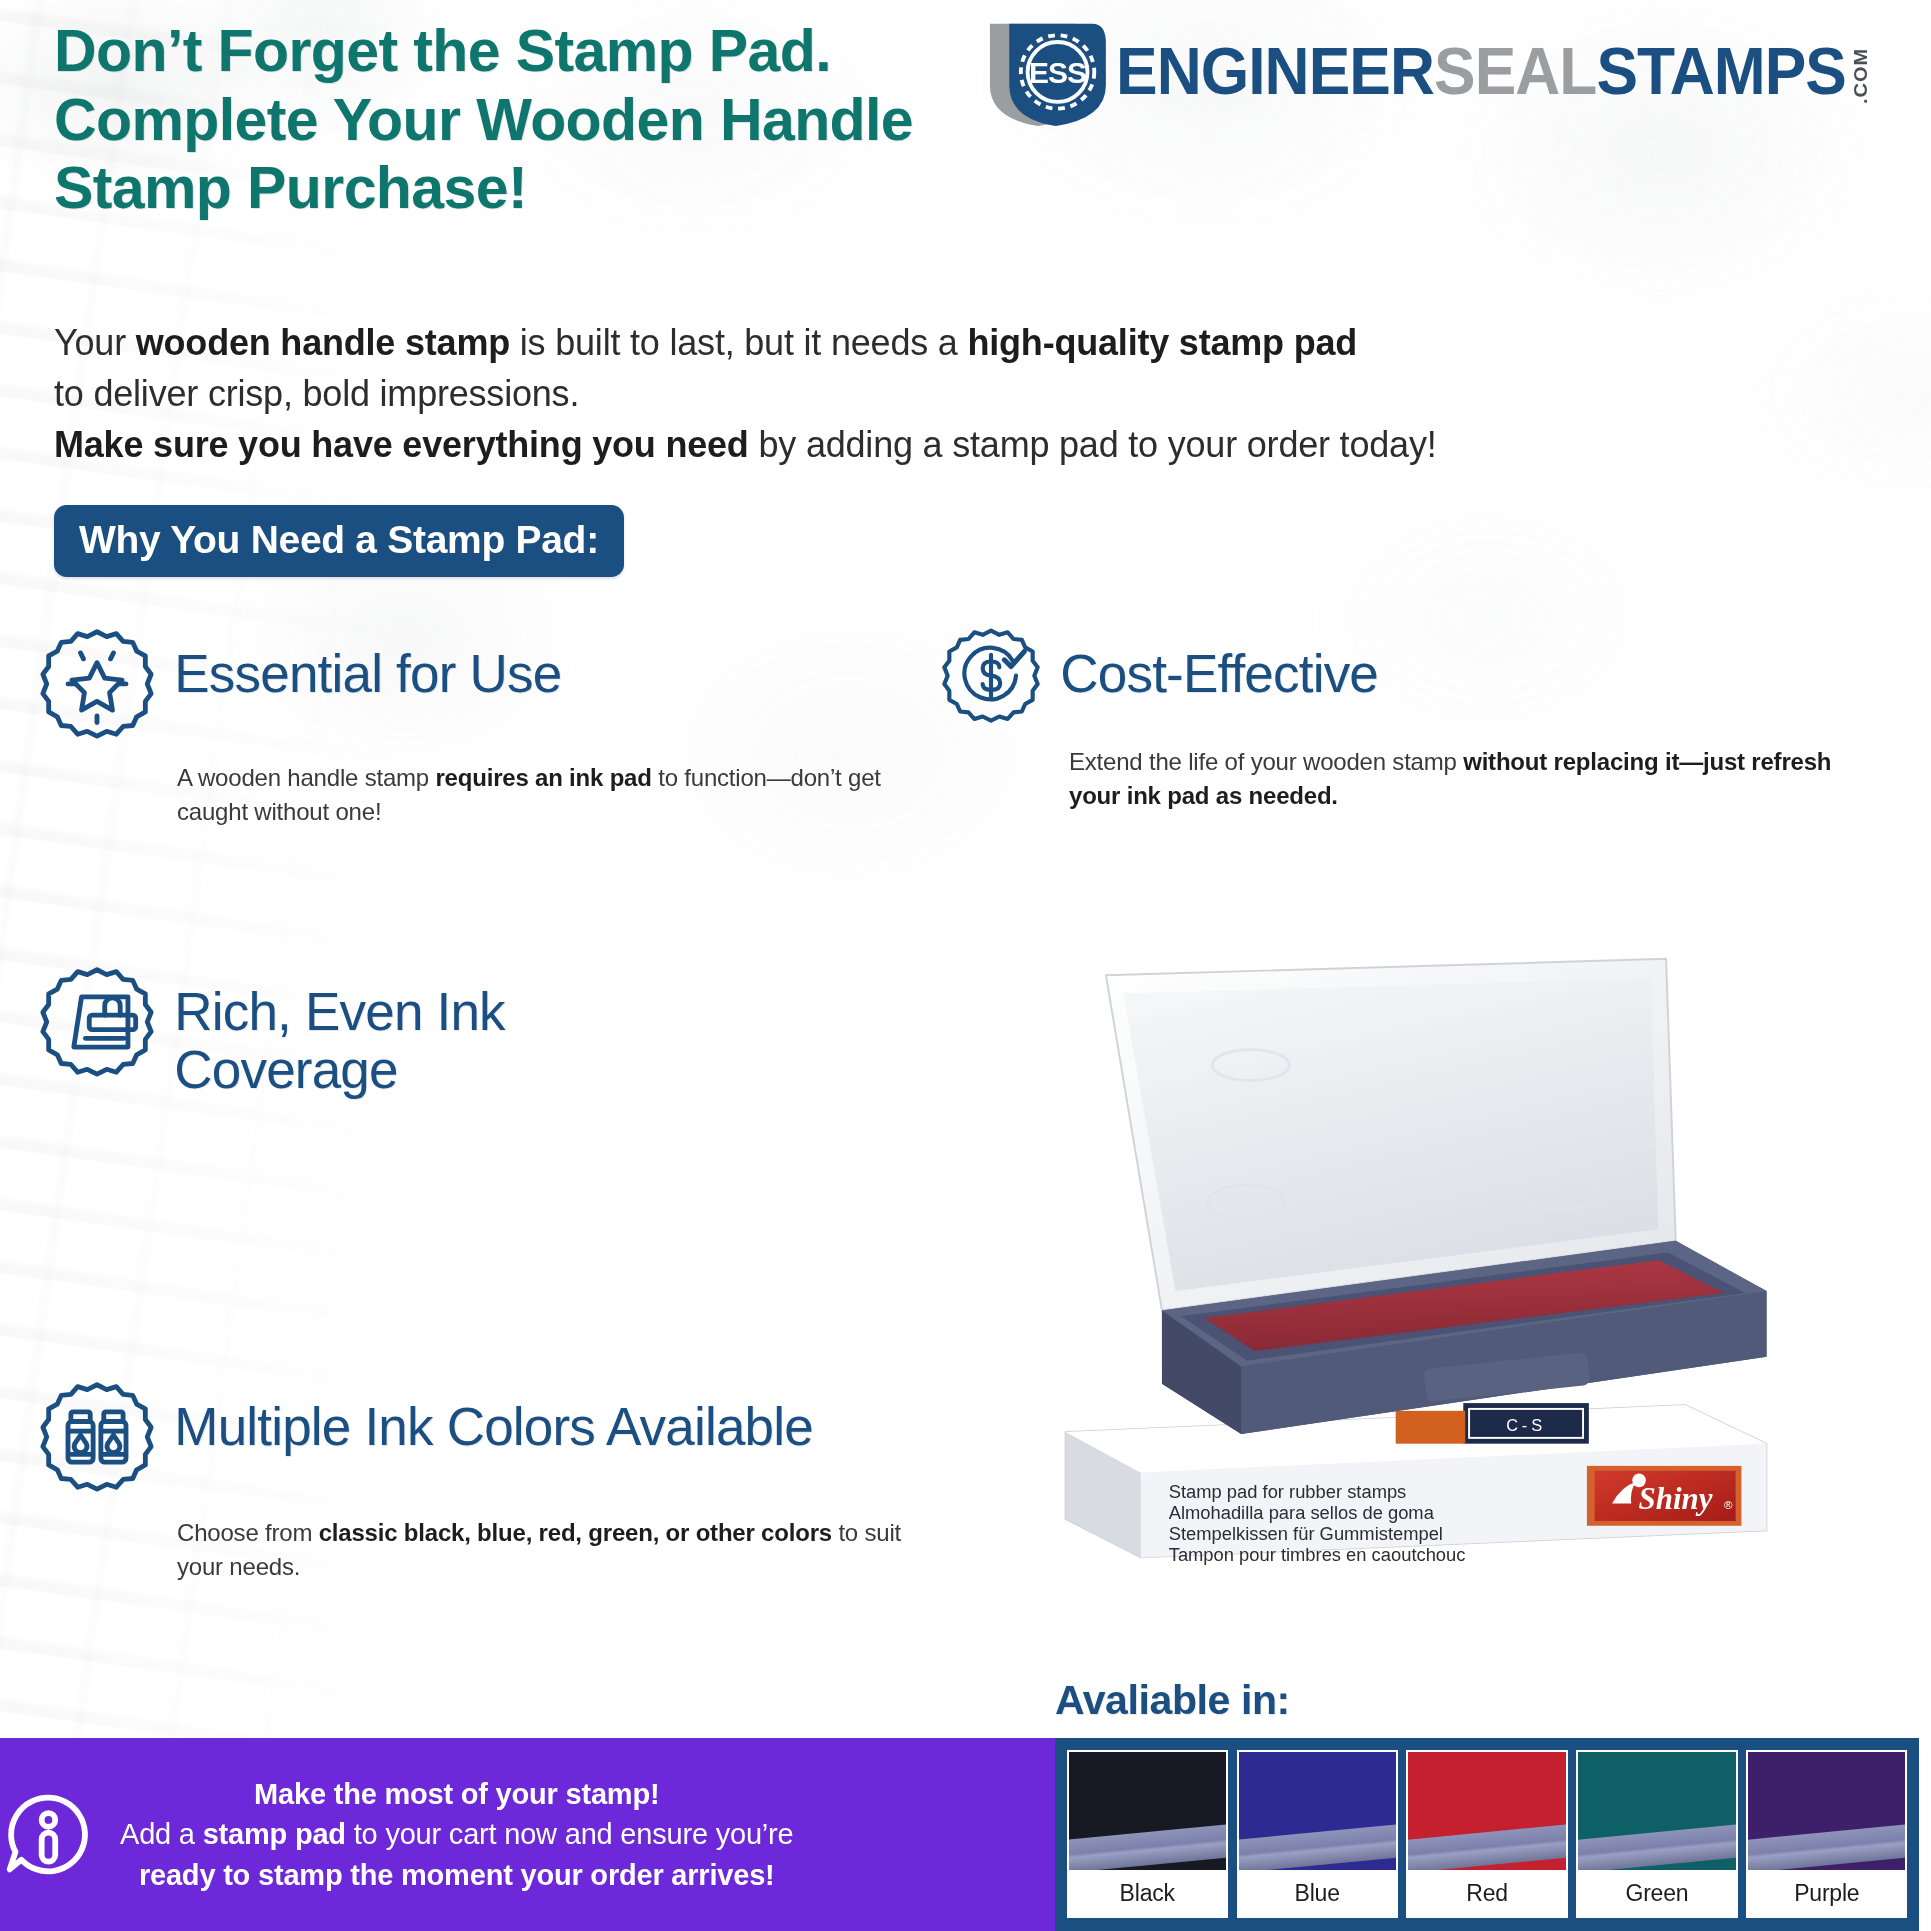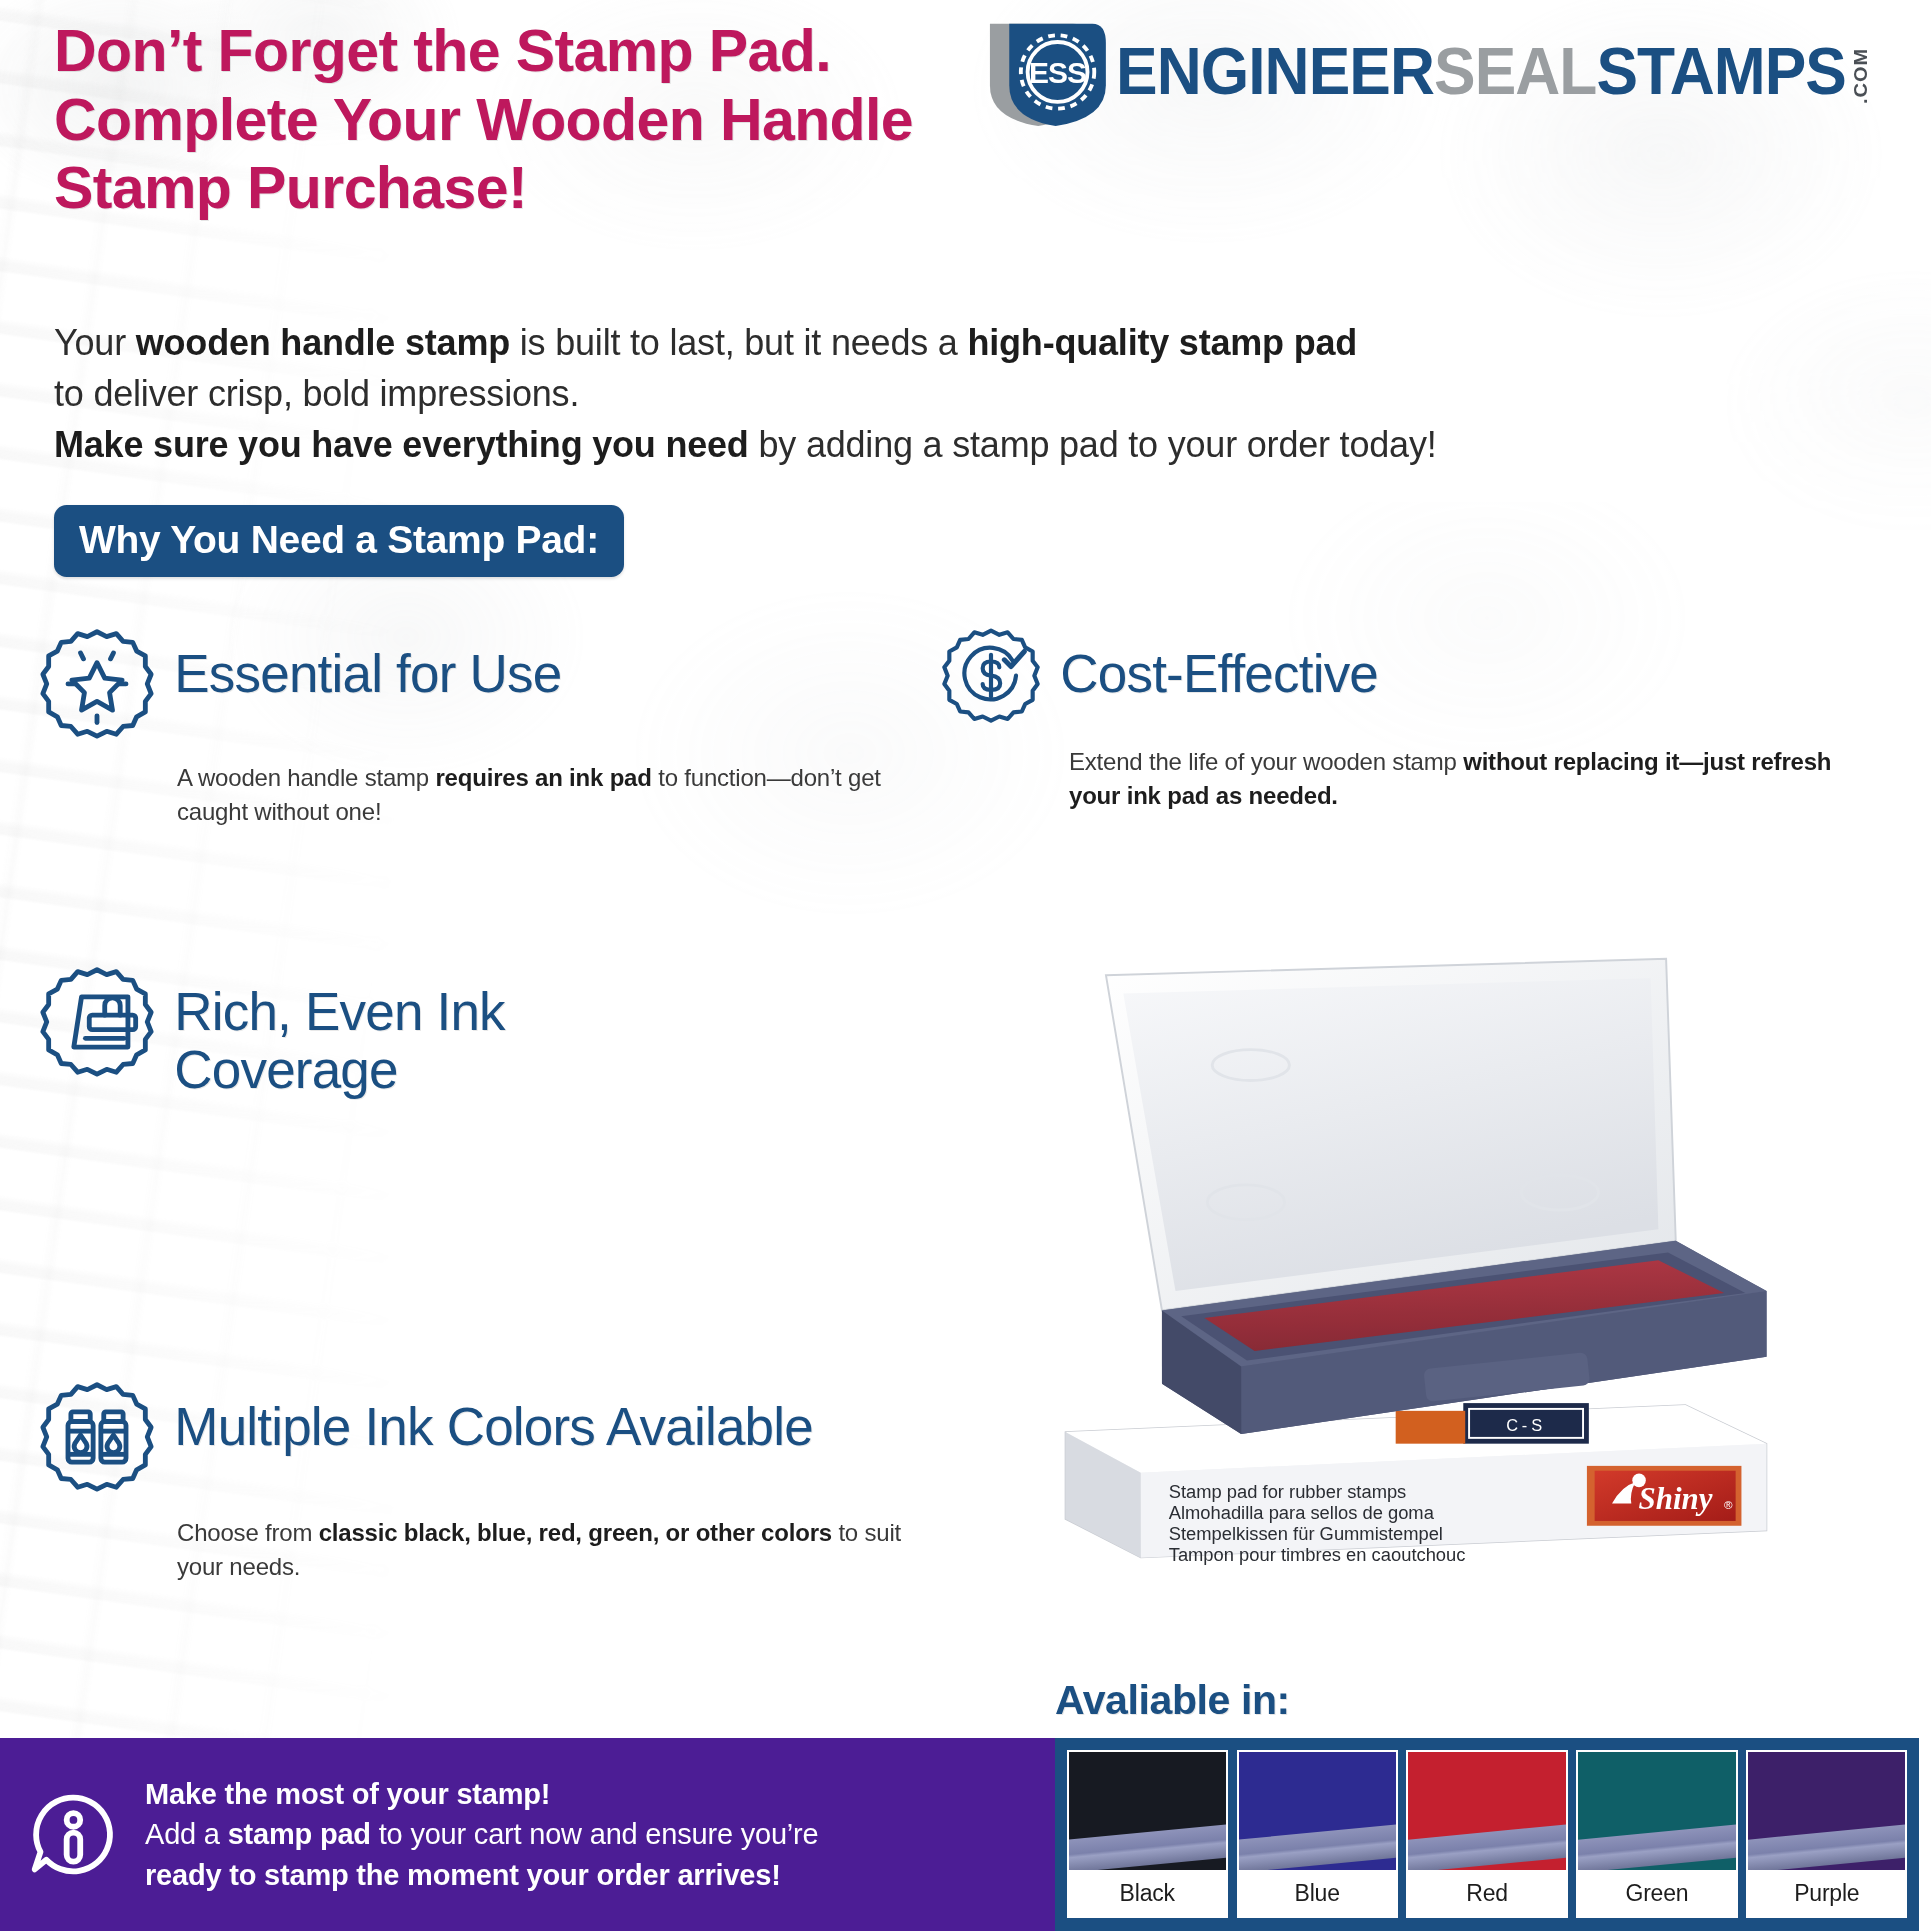--- a/index.html
+++ b/index.html
@@ -80,21 +80,21 @@
 
   #content { position: relative; z-index: 2; }
 
   
   .header {
     position: absolute;
     left: 54px; top: 17.4px;
     width: 1825px;
   }
   .headline {
-    color: #be185d;
+    color: #0f766e;
     font-size: 59px;
     font-weight: 800;
     line-height: 1.16;
     letter-spacing: -0.6px;
     width: 1168px;
     text-shadow: 1px 1px 0 rgba(0,0,0,.10);
   }
 
   
   .logo {
@@ -258,25 +258,25 @@
     align-items: center;
     justify-content: center;
     letter-spacing: -0.2px;
   }
 
   
   .footer {
     position: absolute;
     left: 0; top: 1738px;
     width: 1055px; height: 193px;
-    background: #4c1d95;
+    background: #6d28d9;
     display: flex;
     align-items: center;
-    padding-left: 25px;
     gap: 27px;
+    text-align: center;
   }
   .footer-icon { width: 93px; height: 93px; flex: none; }
   .footer-text {
     color: #ffffff;
     font-size: 29px;
     line-height: 1.38;
     letter-spacing: -0.2px;
   }
   .footer-text .strong { font-weight: 800; }
   .footer-text b { font-weight: 800; }

